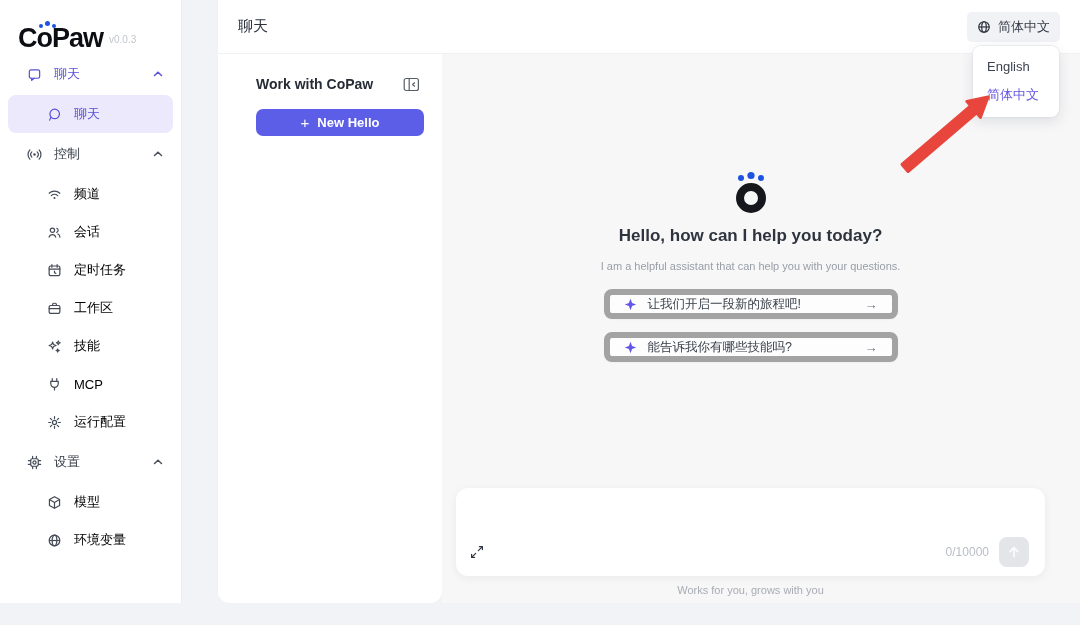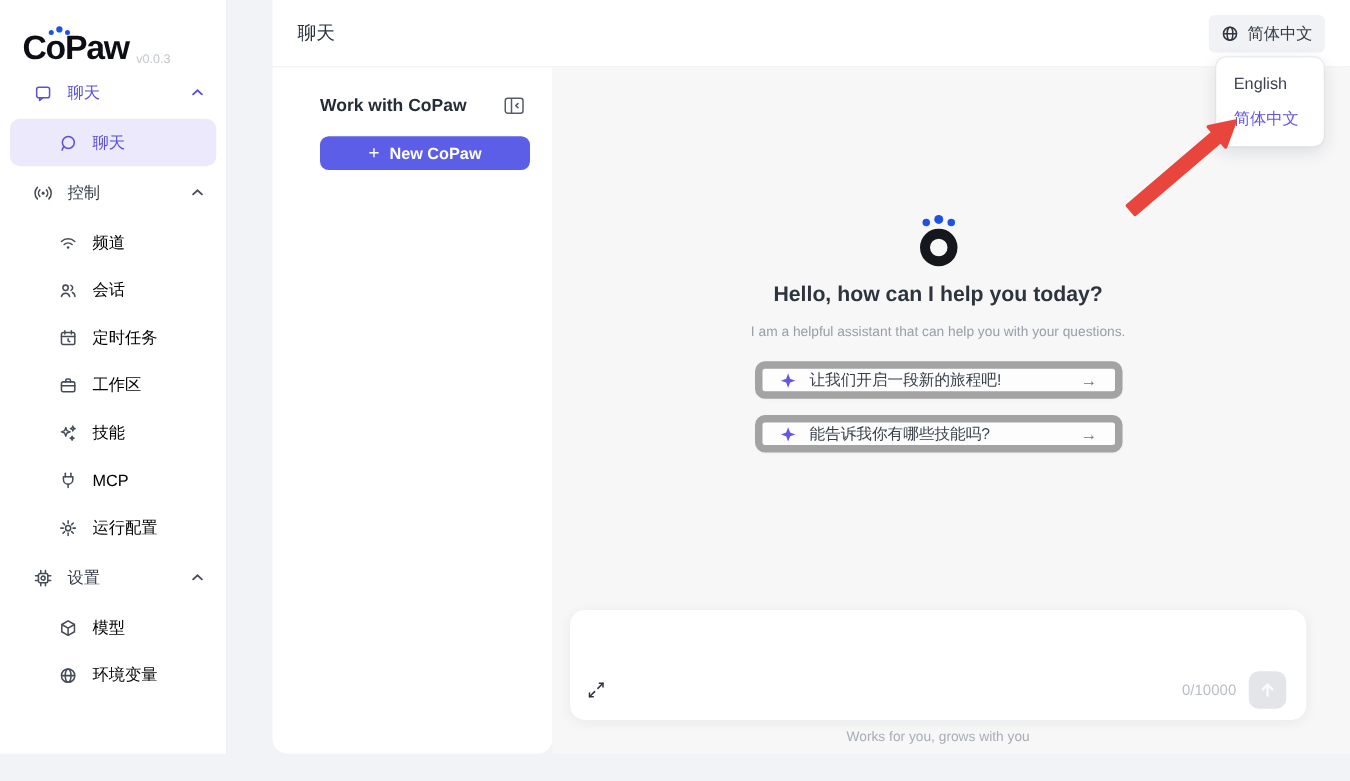--- a/index.html
+++ b/index.html
@@ -8,21 +8,21 @@
 
   
   .sidebar { position:absolute; left:0; top:0; width:182px; height:603px; background:#ffffff; border-right:1px solid #ececf1; }
   .brand { height:53px; padding:14px 0 0 18px; display:flex; align-items:flex-end; }
   .brand-name { position:relative; font-size:27px; font-weight:bold; color:#0c0e13; letter-spacing:-1px; line-height:30px; }
   .brand-dots { position:absolute; left:21px; top:-2px; display:flex; align-items:flex-start; gap:2px; }
   .brand-dots i { border-radius:50%; background:#1d53e0; display:block; }
   .brand-dots i:nth-child(1){ width:4px; height:4px; margin-top:3px; }
   .brand-dots i:nth-child(2){ width:5px; height:5px; }
   .brand-dots i:nth-child(3){ width:4px; height:4px; margin-top:3px; }
-  .brand-ver { font-size:10px; color:#c2c6cd; margin-left:6px; margin-bottom:0; }
+  .brand-ver { font-size:10px; color:#c2c6cd; margin-left:6px; margin-bottom:8px; }
 
   .menu { display:flex; flex-direction:column; }
   .mi { display:flex; align-items:center; height:42px; padding:0 18px 0 26px; cursor:pointer; color:#343b45; }
   .mi.sub { height:38px; padding-left:46px; color:#000000; }
   .mi .ic { display:flex; align-items:center; justify-content:center; width:16px; height:16px; color:#454c57; }
   .mi .lbl { margin-left:12px; font-size:13px; }
   .mi.section .lbl { font-weight:500; }
   .mi .chev { margin-left:auto; color:#4a505a; display:flex; }
   .mi.route-active { color:#5a50d9; }
   .mi.route-active .ic, .mi.route-active .chev { color:#5a50d9; }
@@ -283,21 +283,21 @@
     <button class="collapse-btn">
       <svg width="17" height="15" viewBox="0 0 17 15" fill="none" stroke="currentColor" stroke-width="1.2" stroke-linejoin="round">
           <rect x="1.2" y="1.5" width="14.2" height="12" rx="2"></rect>
           <line x1="6.2" y1="1.5" x2="6.2" y2="13.5"></line>
           <polyline points="11.8,5.5 9.6,7.5 11.8,9.5"></polyline>
         </svg>
     </button>
   </div>
   <button class="new-chat">
     <span class="plus">+</span>
-    <span>New CoPaw</span>
+    <span>New Hello</span>
   </button>
 </section>
 
 <main class="main">
 
   <div class="chat-col hero" style="position:absolute;">
     <svg class="paw-icon" width="46" height="46" viewBox="0 0 46 46">
       <circle cx="13" cy="8" r="3" fill="#1d53e0"></circle>
       <circle cx="23" cy="5.5" r="3.6" fill="#1d53e0"></circle>
       <circle cx="33" cy="8" r="3" fill="#1d53e0"></circle>

